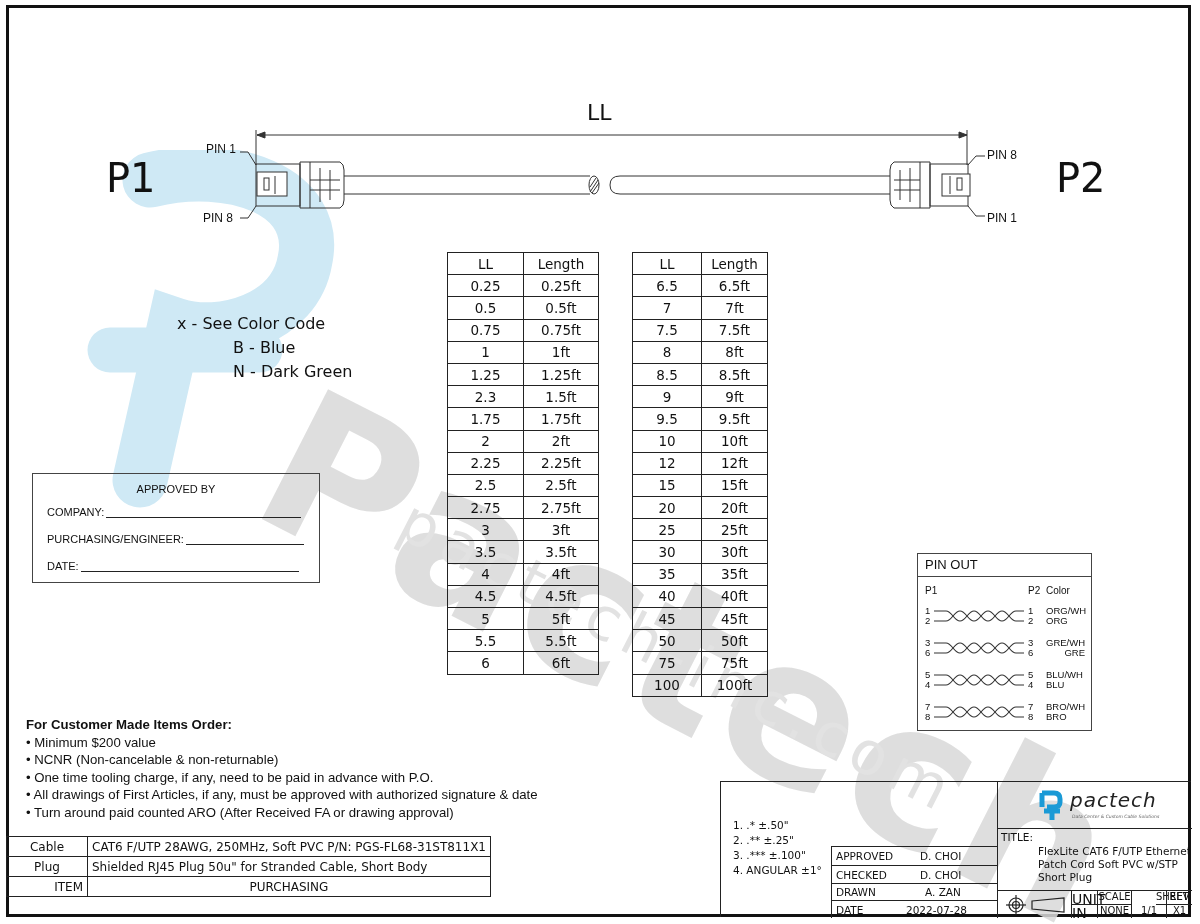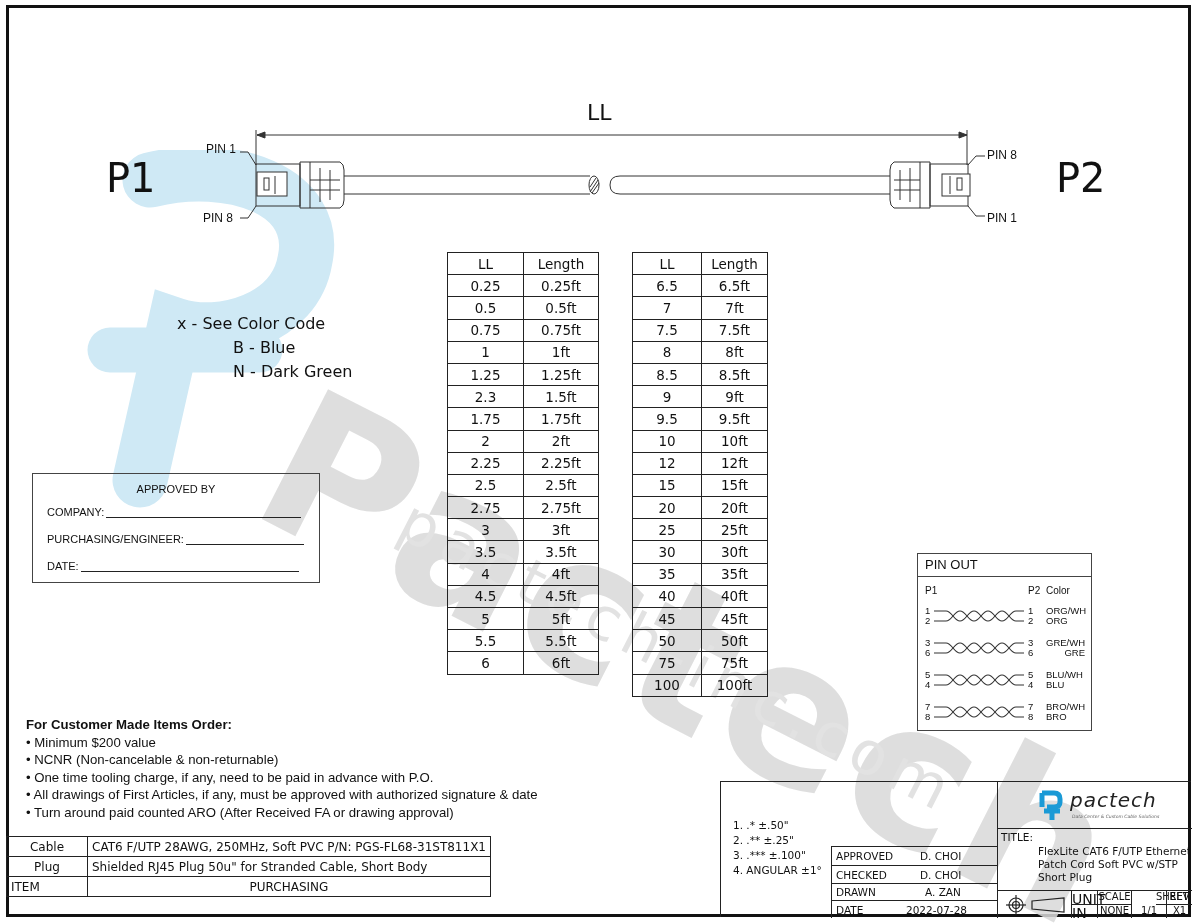--- a/index.html
+++ b/index.html
@@ -393,21 +393,21 @@
   <tbody>
       <tr>
     <td style="width:72px;text-align:center;">Cable</td>
     <td><span>CAT6 F/UTP 28AWG, 250MHz, Soft PVC</span><span style="float:right;">P/N: PGS-FL68-31ST811X1</span></td>
   </tr>
   <tr>
     <td style="text-align:center;">Plug</td>
     <td><span>Shielded RJ45 Plug 50u" for Stranded Cable, Short Body</span></td>
   </tr>
   <tr>
-    <td style="text-align:left;">ITEM</td>
+    <td style="text-align:right;">ITEM</td>
     <td style="text-align:center;">PURCHASING</td>
   </tr>
 </tbody>
   </table>
 
 <div class="tb">
 
   <div class="cell" style="left:12px;top:36px;line-height:15px;">
     <div>1.  .*  ±.50"</div>
     <div>2.  .** ±.25"</div>

